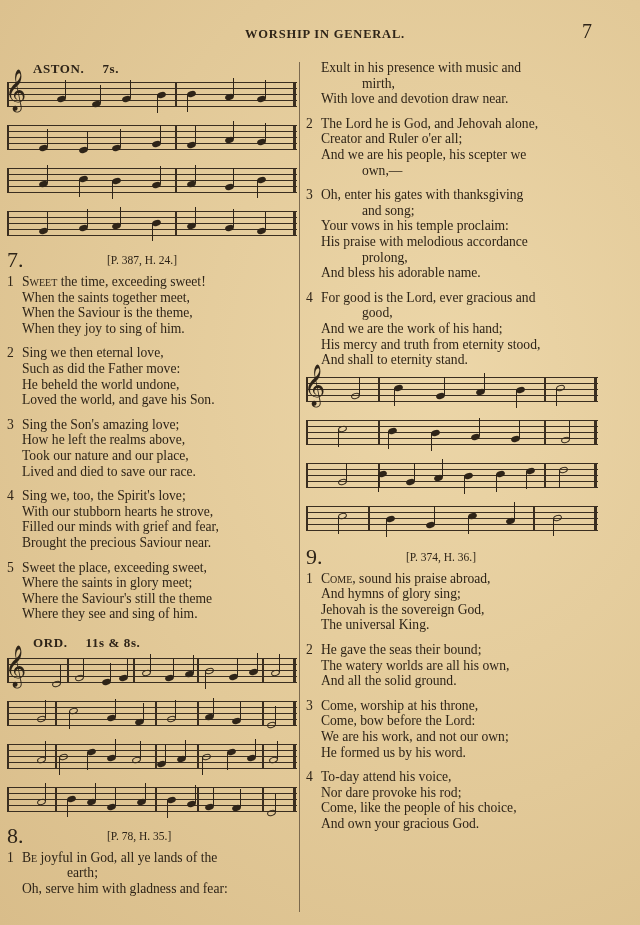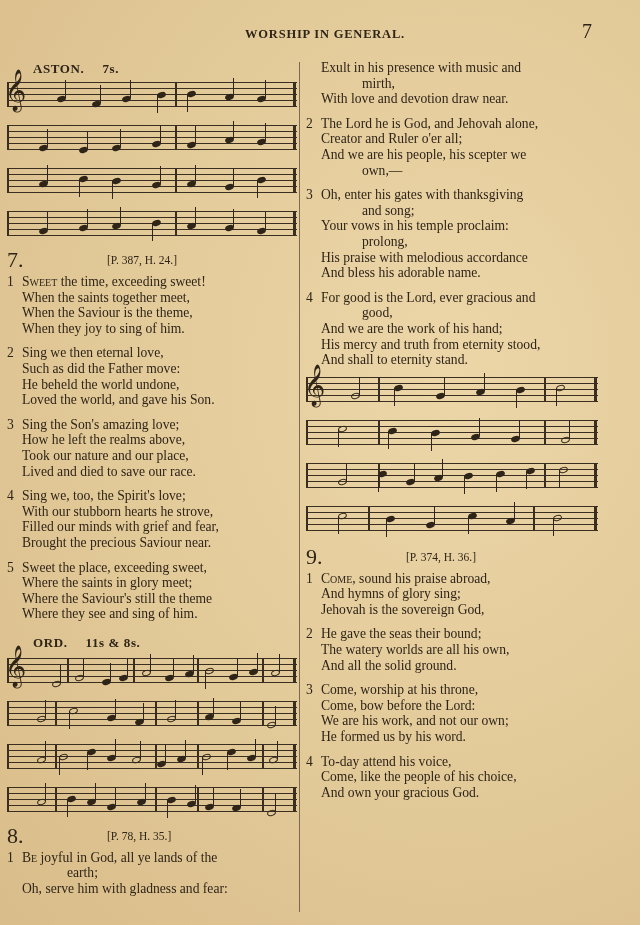--- a/index.html
+++ b/index.html
@@ -375,22 +375,22 @@
         <div class="verse">
           <div class="vline"><span class="vnum">2</span><span>The Lord he is God, and Jehovah alone,</span></div>
           <div class="vline"><span>Creator and Ruler o'er all;</span></div>
           <div class="vline"><span>And we are his people, his scepter we</span></div>
           <div class="vline cont"><span>own,—</span></div>
         </div>
         <div class="verse">
           <div class="vline"><span class="vnum">3</span><span>Oh, enter his gates with thanksgiving</span></div>
           <div class="vline cont"><span>and song;</span></div>
           <div class="vline"><span>Your vows in his temple proclaim:</span></div>
+          <div class="vline"><span>His praise with melodious accordance</span></div>
           <div class="vline cont"><span>prolong,</span></div>
-          <div class="vline"><span>His praise with melodious accordance</span></div>
           <div class="vline"><span>And bless his adorable name.</span></div>
         </div>
         <div class="verse">
           <div class="vline"><span class="vnum">4</span><span>For good is the Lord, ever gracious and</span></div>
           <div class="vline cont"><span>good,</span></div>
           <div class="vline"><span>And we are the work of his hand;</span></div>
           <div class="vline"><span>His mercy and truth from eternity stood,</span></div>
           <div class="vline"><span>And shall to eternity stand.</span></div>
         </div>
       </div>
@@ -498,34 +498,36 @@
     <div class="hymn" style="margin-top:-4px;">
       <div class="hymn-head">
         <span class="hymn-num">9.</span>
         <span class="hymn-ref">[P. 374, H. 36.]</span>
       </div>
       <div id="h9verses">
           <div class="verse">
             <div class="vline"><span class="vnum">1</span><span class="sc">Come,</span> <span>sound his praise abroad,</span></div>
             <div class="vline"><span>And hymns of glory sing;</span></div>
             <div class="vline"><span>Jehovah is the sovereign God,</span></div>
+            <div class="vline"><span>The universal King.</span></div>
           </div>
           <div class="verse">
             <div class="vline"><span class="vnum">2</span></div>
             <div class="vline"><span>He gave the seas their bound;</span></div>
             <div class="vline"><span>The watery worlds are all his own,</span></div>
             <div class="vline"><span>And all the solid ground.</span></div>
           </div>
           <div class="verse">
             <div class="vline"><span class="vnum">3</span><span>Come, worship at his throne,</span></div>
             <div class="vline"><span>Come, bow before the Lord:</span></div>
             <div class="vline"><span>We are his work, and not our own;</span></div>
             <div class="vline"><span>He formed us by his word.</span></div>
           </div>
           <div class="verse">
             <div class="vline"><span class="vnum">4</span><span>To-day attend his voice,</span></div>
+            <div class="vline"><span>Nor dare provoke his rod;</span></div>
             <div class="vline"><span>Come, like the people of his choice,</span></div>
             <div class="vline"><span>And own your gracious God.</span></div>
           </div>
         </div>
     </div>
   </div>
 </div>
 
 </body></html>

